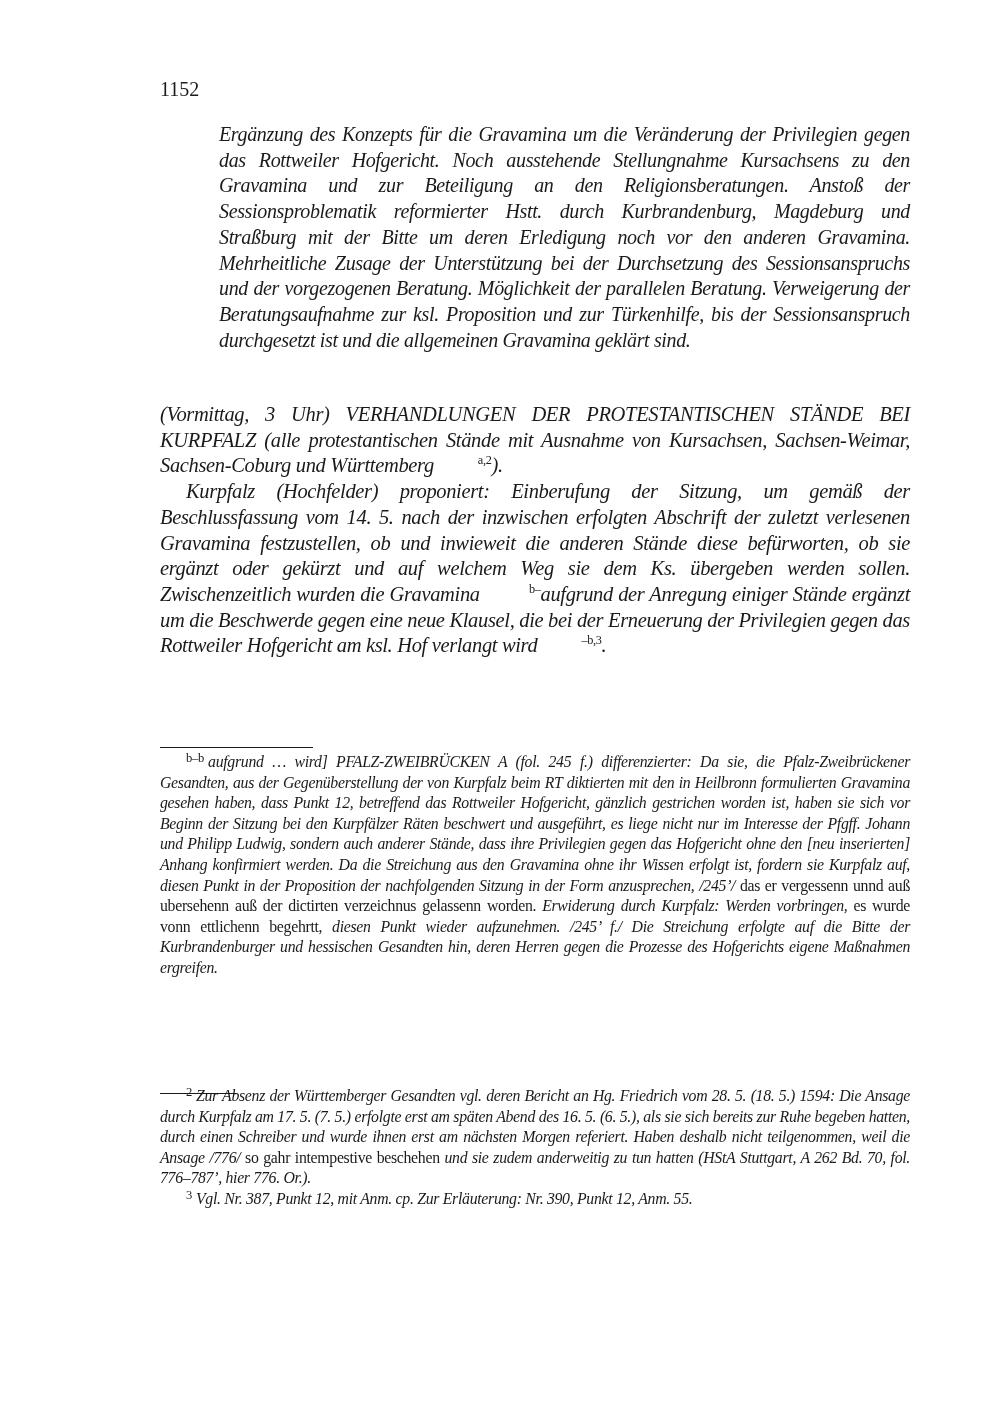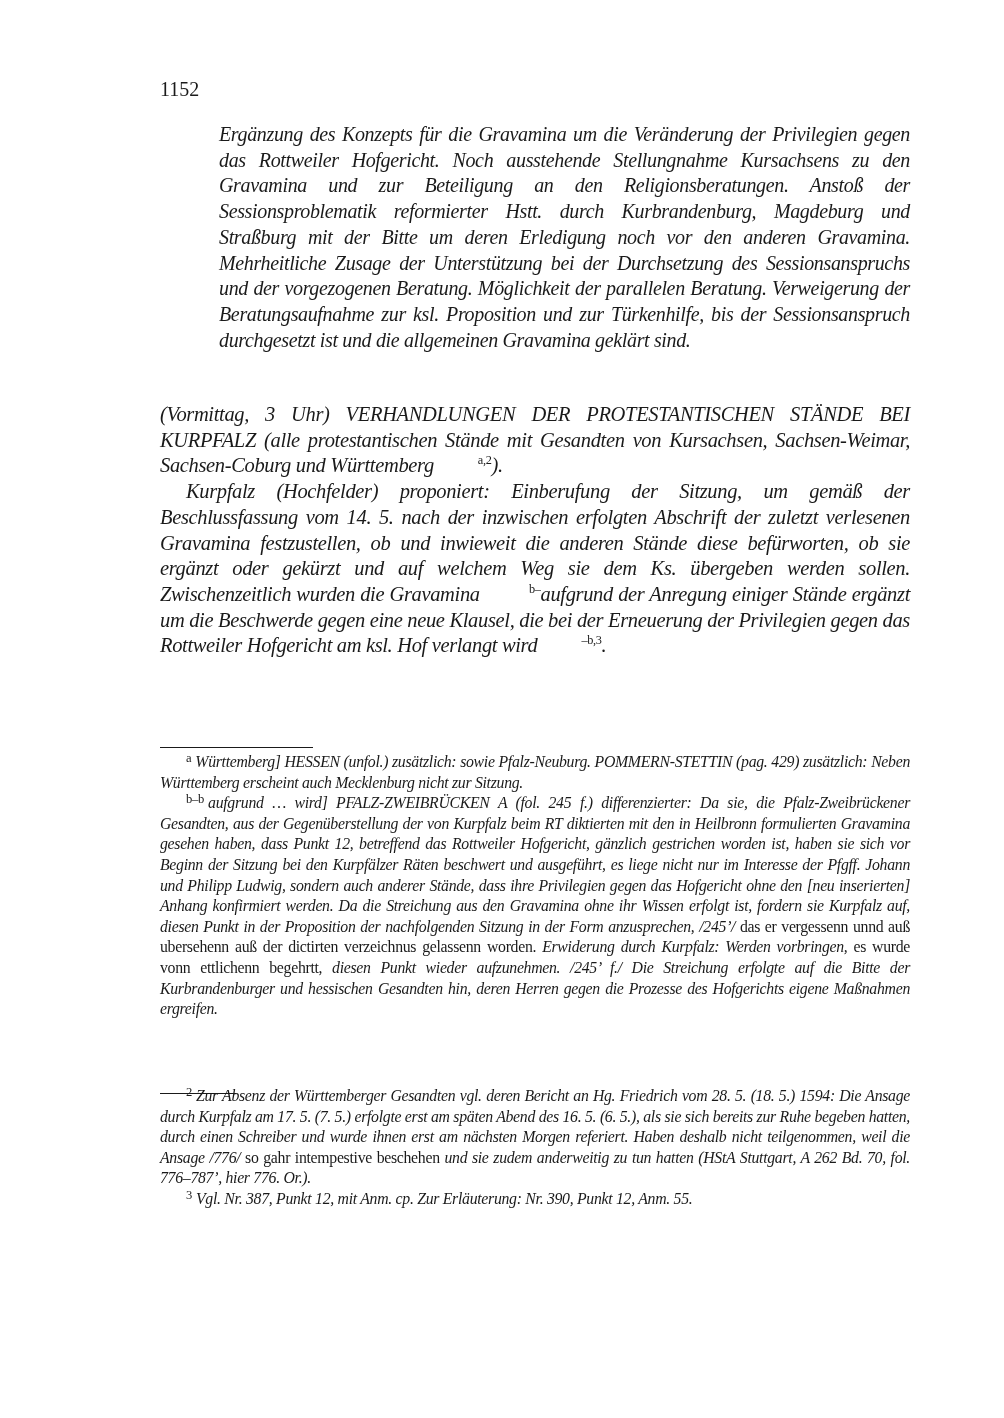--- a/index.html
+++ b/index.html
@@ -32,27 +32,26 @@
 
   <div class="header">
     <span class="pagenum">1152</span>
   </div>
 
   <div class="summary">
     <p>Ergänzung des Konzepts für die Gravamina um die Veränderung der Privilegien gegen das Rottweiler Hofgericht. Noch ausstehende Stellungnahme Kursachsens zu den Gravamina und zur Beteiligung an den Religionsberatungen. Anstoß der Sessionsproblematik reformierter Hstt. durch Kurbrandenburg, Magdeburg und Straßburg mit der Bitte um deren Erledigung noch vor den anderen Gravamina. Mehrheitliche Zusage der Unterstützung bei der Durchsetzung des Sessionsanspruchs und der vorgezogenen Beratung. Möglichkeit der parallelen Beratung. Verweigerung der Beratungsaufnahme zur ksl. Proposition und zur Türkenhilfe, bis der Sessionsanspruch durchgesetzt ist und die allgemeinen Gravamina geklärt sind.</p>
   </div>
 
   <div class="body">
-    <p><span>(Vormittag, 3 Uhr)</span> <span class="sc">VERHANDLUNGEN DER PROTESTANTISCHEN STÄNDE BEI KURPFALZ</span> <span>(alle protestantischen Stände mit Gesandten von Kursachsen, Sachsen-Weimar, Sachsen-Coburg und Württemberg</span><sup>a,2</sup><span>).</span></p>
+    <p><span>(Vormittag, 3 Uhr)</span> <span class="sc">VERHANDLUNGEN DER PROTESTANTISCHEN STÄNDE BEI KURPFALZ</span> <span>(alle protestantischen Stände mit Ausnahme von Kursachsen, Sachsen-Weimar, Sachsen-Coburg und Württemberg</span><sup>a,2</sup><span>).</span></p>
     <p class="indent"><span>Kurpfalz (Hochfelder) proponiert: Einberufung der Sitzung, um gemäß der Beschlussfassung vom 14. 5. nach der inzwischen erfolgten Abschrift der zuletzt verlesenen Gravamina festzustellen, ob und inwieweit die anderen Stände diese befürworten, ob sie ergänzt oder gekürzt und auf welchem Weg sie dem Ks. übergeben werden sollen. Zwischenzeitlich wurden die Gravamina </span><sup>b–</sup><span>aufgrund der Anregung einiger Stände ergänzt um die Beschwerde gegen eine neue Klausel, die bei der Erneuerung der Privilegien gegen das Rottweiler Hofgericht am ksl. Hof verlangt wird</span><sup>–b,3</sup><span>.</span></p>
   </div>
 
   <div class="fnrule" style="top:747px; width:153px;"></div>
   <div class="footnotes" id="textual-notes" style="top:752px;">
-      <p><span class="fnmark">a</span><span>Württemberg] HESSEN (unfol.) zusätzlich: sowie Pfalz-Neuburg. POMMERN-STETTIN (pag. 429) zusätzlich: Neben Württemberg erscheint auch Mecklenburg nicht zur Sitzung.</span></p>
       <p><span class="fnmark">b–b</span><span>aufgrund … wird] PFALZ-ZWEIBRÜCKEN A (fol. 245 f.) differenzierter: Da sie, die Pfalz-Zweibrückener Gesandten, aus der Gegenüberstellung der von Kurpfalz beim RT diktierten mit den in Heilbronn formulierten Gravamina gesehen haben, dass Punkt 12, betreffend das Rottweiler Hofgericht, gänzlich gestrichen worden ist, haben sie sich vor Beginn der Sitzung bei den Kurpfälzer Räten beschwert und ausgeführt, es liege nicht nur im Interesse der Pfgff. Johann und Philipp Ludwig, sondern auch anderer Stände, dass ihre Privilegien gegen das Hofgericht ohne den [neu inserierten] Anhang konfirmiert werden. Da die Streichung aus den Gravamina ohne ihr Wissen erfolgt ist, fordern sie Kurpfalz auf, diesen Punkt in der Proposition der nachfolgenden Sitzung in der Form anzusprechen, /245’/ </span><span class="up">das er vergessenn unnd auß ubersehenn auß der dictirten verzeichnus gelassenn worden. </span><span>Erwiderung durch Kurpfalz: Werden vorbringen, </span><span class="up">es wurde vonn ettlichenn begehrtt, </span><span>diesen Punkt wieder aufzunehmen. /245’ f./ Die Streichung erfolgte auf die Bitte der Kurbrandenburger und hessischen Gesandten hin, deren Herren gegen die Prozesse des Hofgerichts eigene Maßnahmen ergreifen.</span></p>
     </div>
 
   <div class="fnrule" style="top:1093px; width:76px;"></div>
   <div class="footnotes" id="commentary-notes" style="top:1086px;">
       <p><span class="fnmark">2</span><span>Zur Absenz der Württemberger Gesandten vgl. deren Bericht an Hg. Friedrich vom 28. 5. (18. 5.) 1594: Die Ansage durch Kurpfalz am 17. 5. (7. 5.) erfolgte erst am späten Abend des 16. 5. (6. 5.), als sie sich bereits zur Ruhe begeben hatten, durch einen Schreiber und wurde ihnen erst am nächsten Morgen referiert. Haben deshalb nicht teilgenommen, weil die Ansage /776/ </span><span class="up">so gahr intempestive beschehen </span><span>und sie zudem anderweitig zu tun hatten (HStA Stuttgart, A 262 Bd. 70, fol. 776–787’, hier 776. Or.).</span></p>
       <p><span class="fnmark">3</span><span>Vgl. Nr. 387, Punkt 12, mit Anm. cp. Zur Erläuterung: Nr. 390, Punkt 12, Anm. 55.</span></p>
     </div>
 
 </div>

